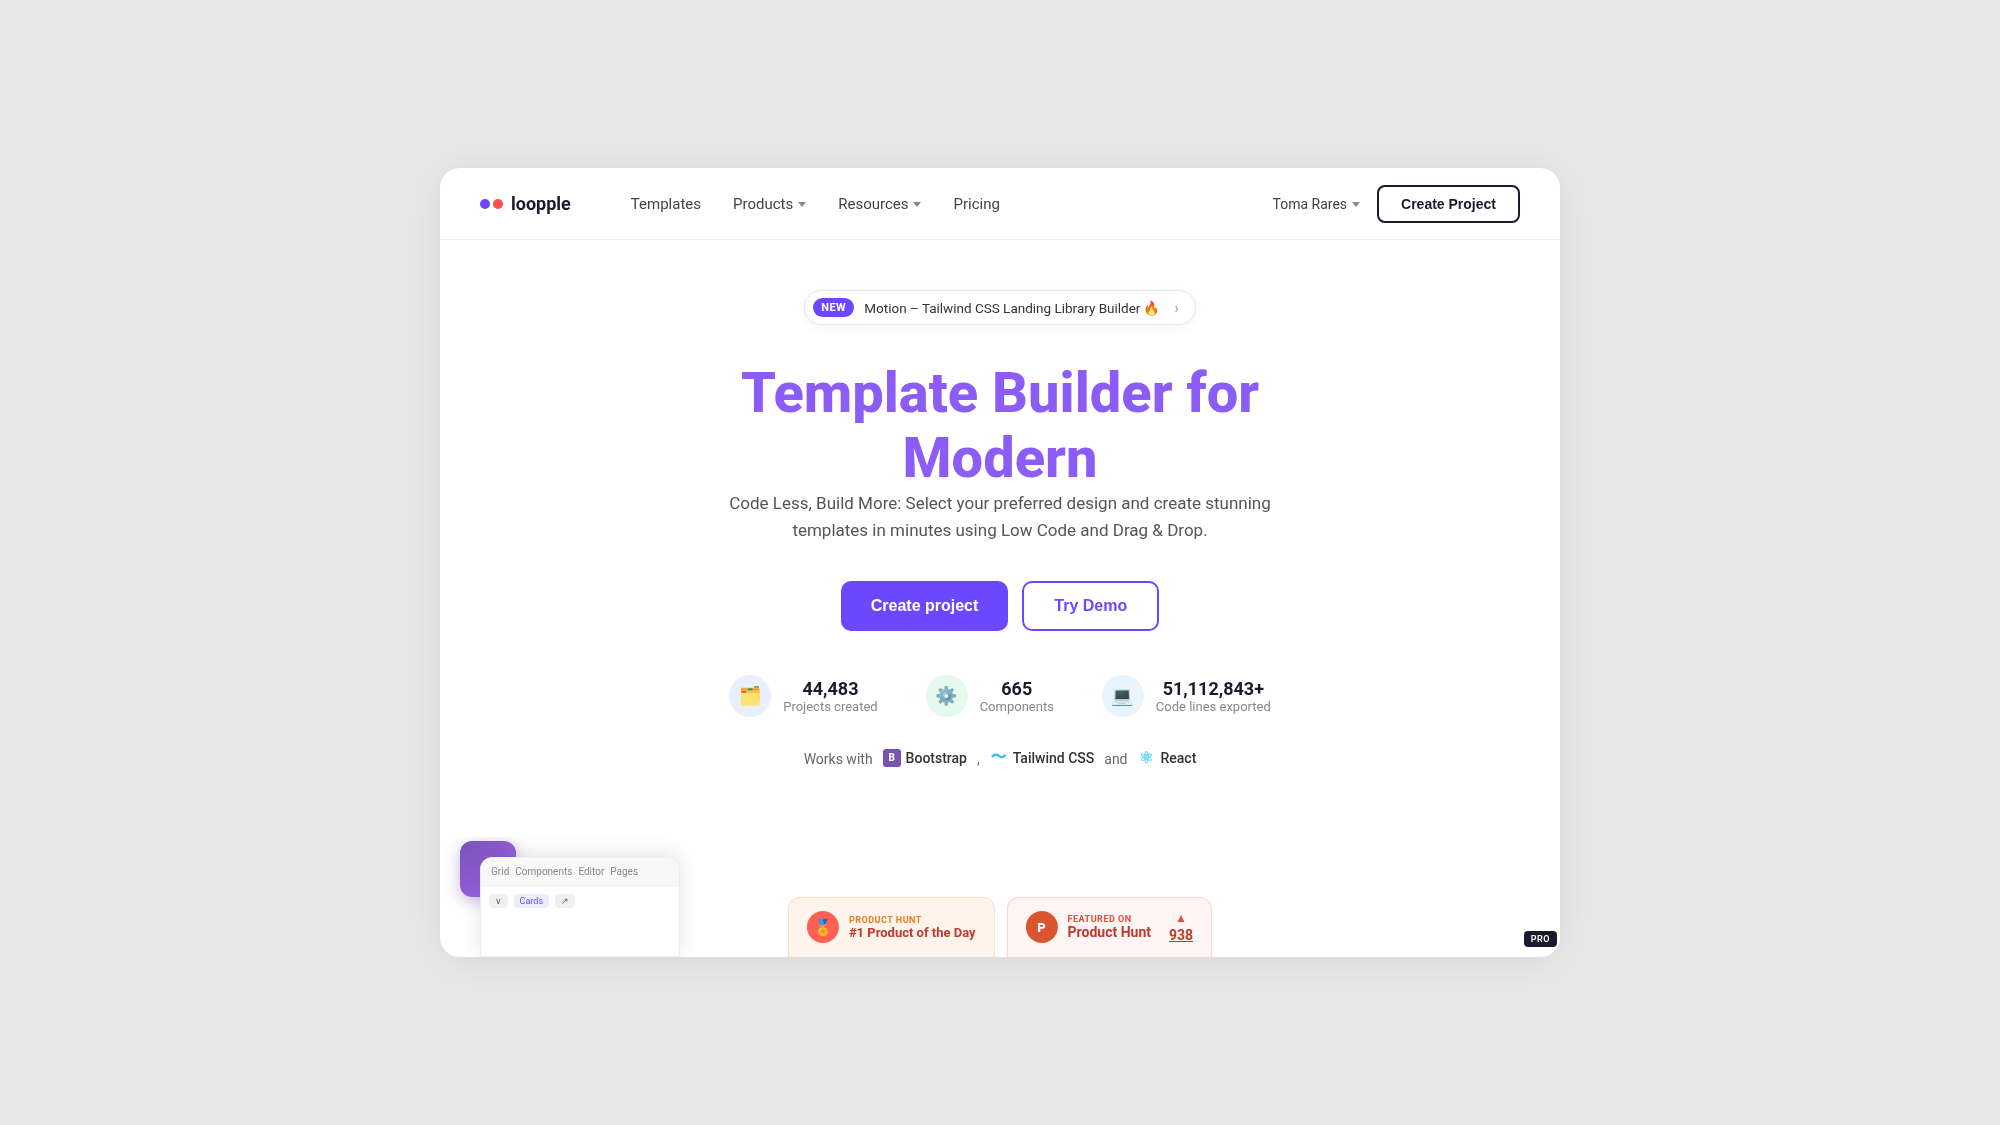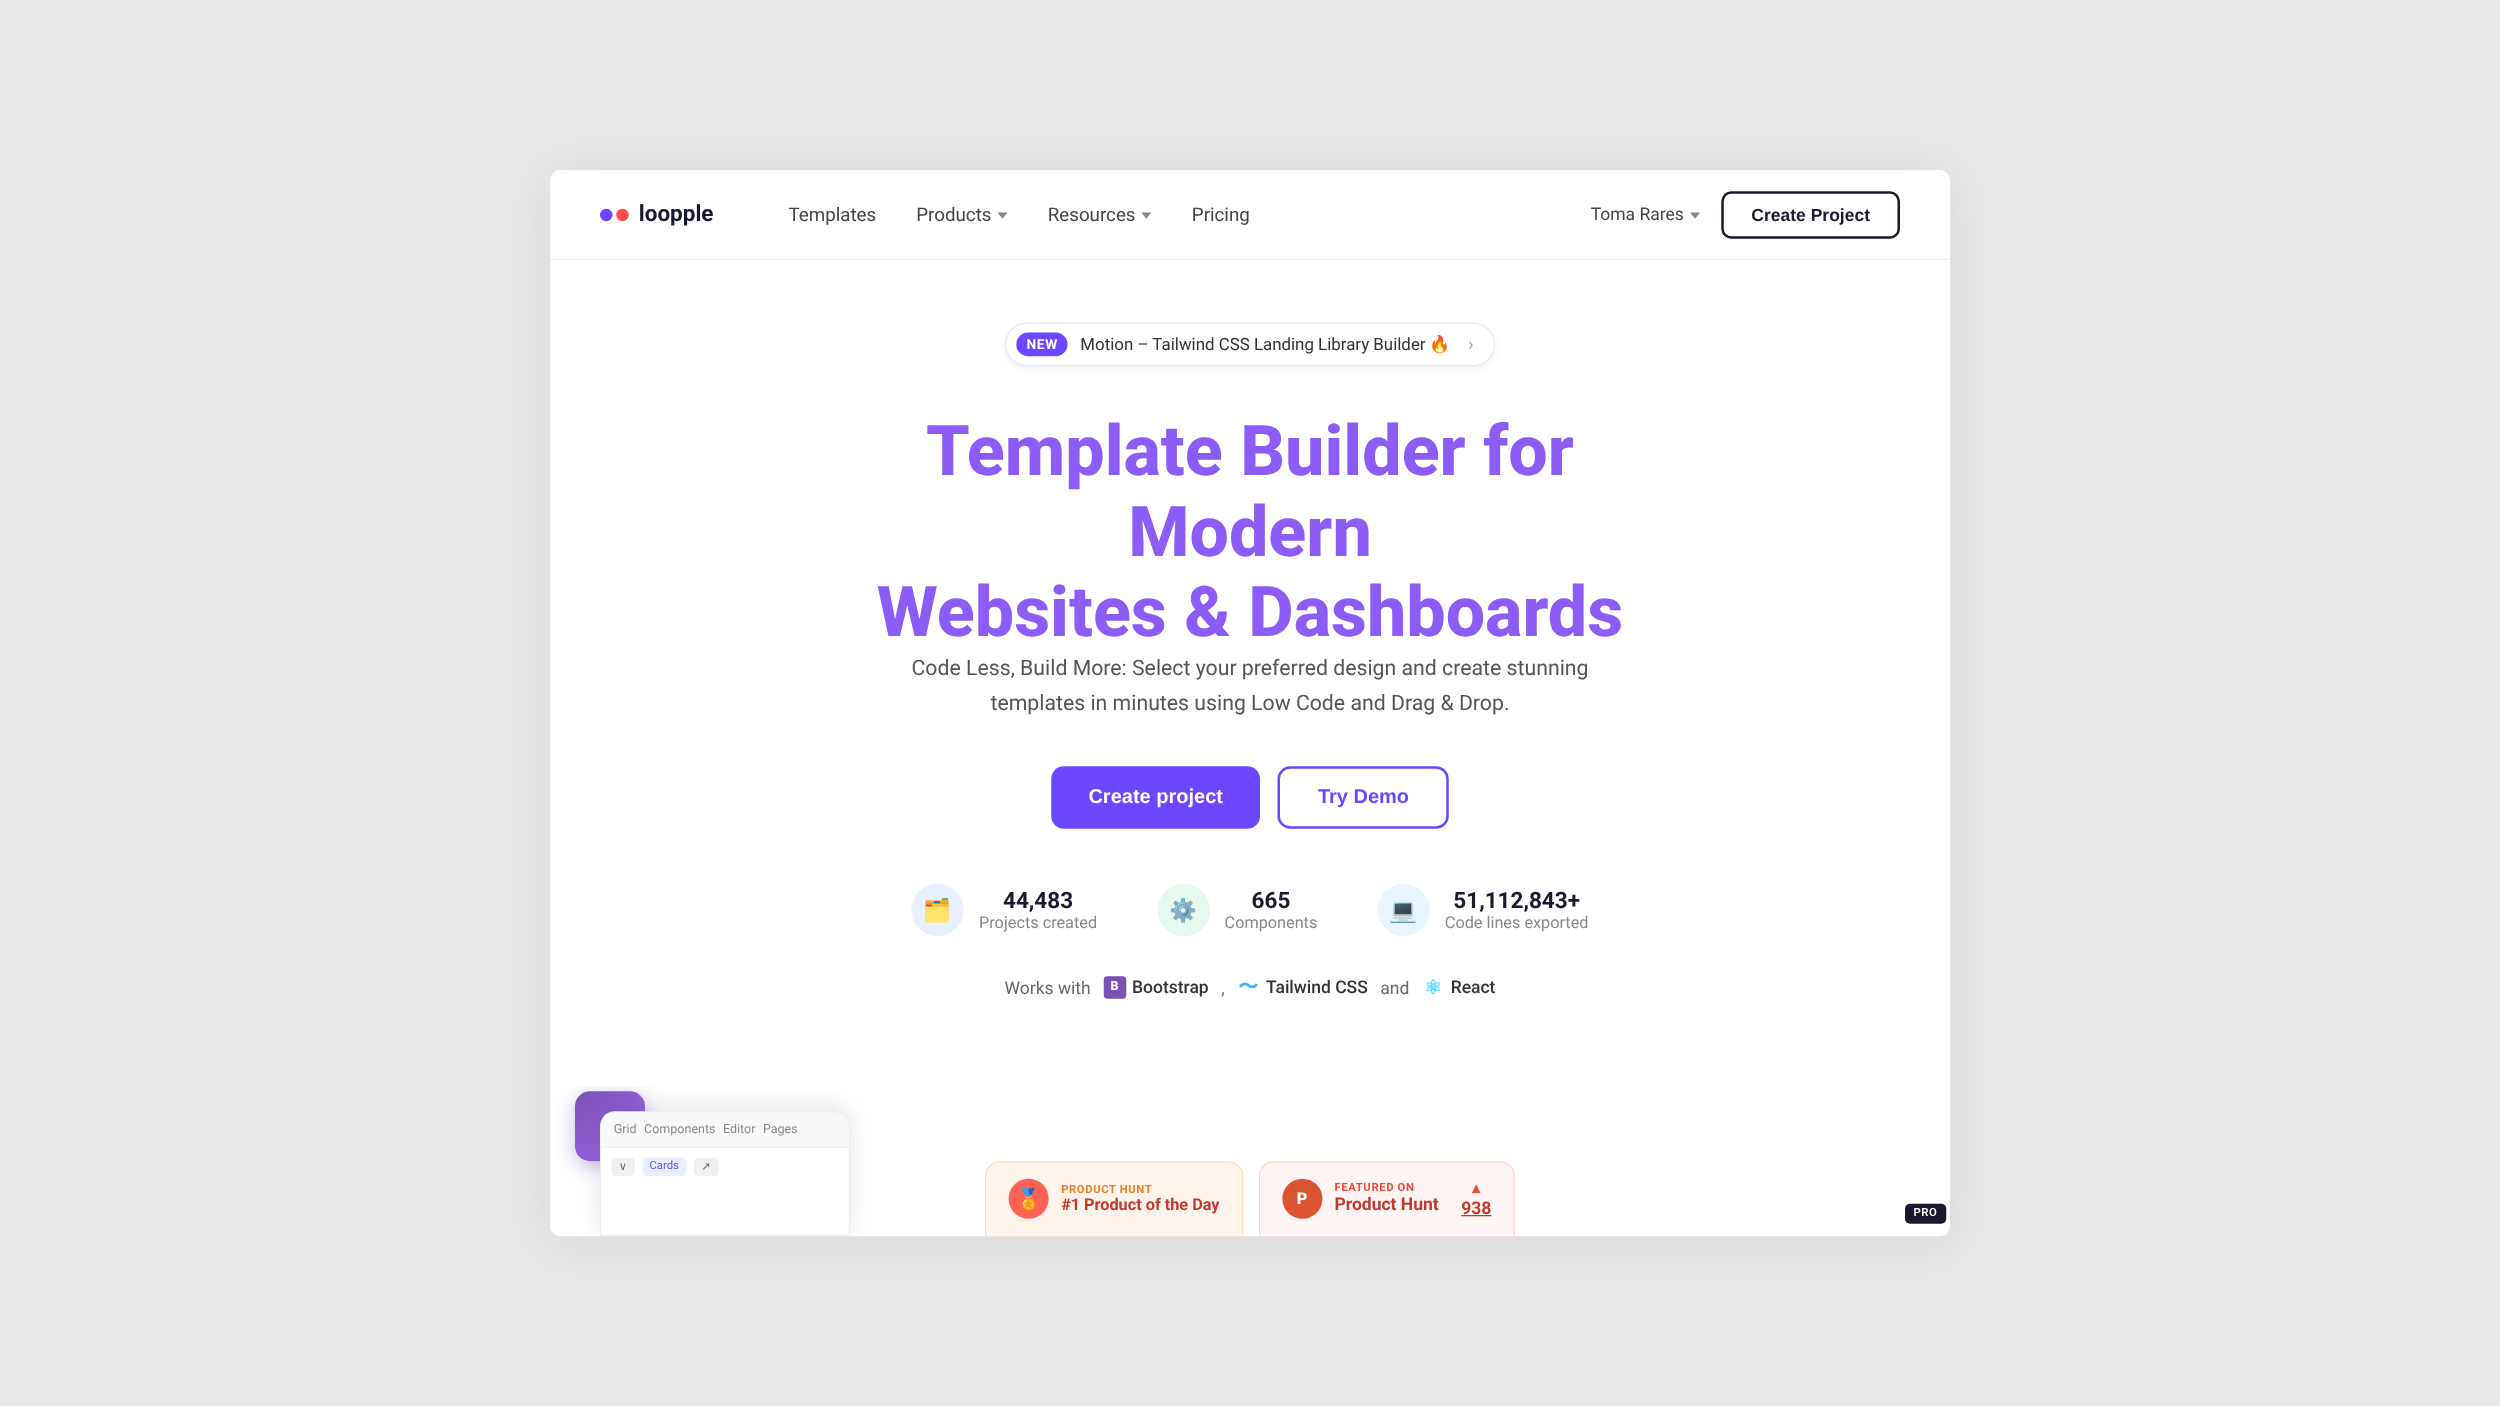--- a/index.html
+++ b/index.html
@@ -7,21 +7,21 @@
       background: #e8e8e8;
       font-family: -apple-system, BlinkMacSystemFont, 'Segoe UI', Roboto, sans-serif;
       display: flex;
       justify-content: center;
       align-items: center;
       min-height: 100vh;
       padding: 40px 20px;
     }
     .page-container {
       background: #ffffff;
-      border-radius: 8px;
+      border-radius: 20px;
       width: 1120px;
       min-height: 660px;
       overflow: hidden;
       box-shadow: 0 4px 40px rgba(0,0,0,0.08);
       position: relative;
     }
 
     
     nav {
       display: flex;
@@ -422,21 +422,20 @@
 
   <div class="hero">
     <div class="announcement-bar">
       <span class="badge-new">NEW</span>
       <span class="announcement-text">Motion – Tailwind CSS Landing Library Builder 🔥</span>
       <span class="announcement-arrow">›</span>
     </div>
 
     <h1 class="hero-title">
       <span>Template Builder for Modern</span><br>
-      <span>Websites &amp; Dashboards</span>
     </h1>
 
     <p class="hero-subtitle">Code Less, Build More: Select your preferred design and create stunning templates in minutes using Low Code and Drag &amp; Drop.</p>
 
     <div class="cta-buttons">
       <button class="btn-primary">Create project</button>
       <button class="btn-secondary">Try Demo</button>
     </div>
 
     <div class="stats-row">

